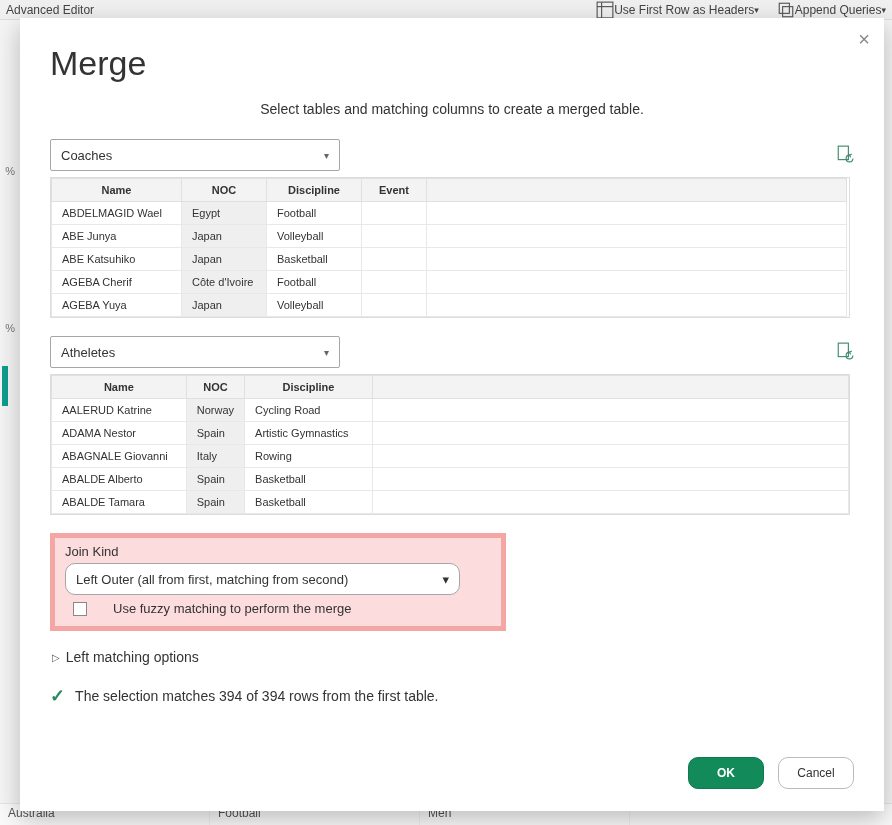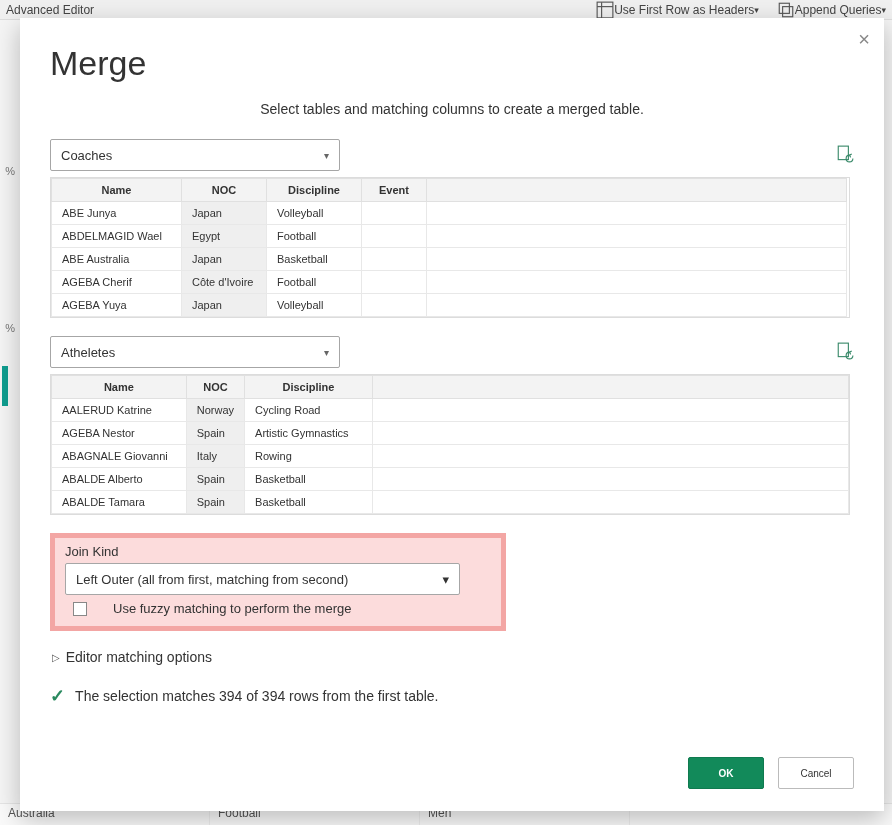--- a/index.html
+++ b/index.html
@@ -79,21 +79,21 @@
   table.preview td {
     border: 1px solid #e8e8e8;
     padding: 5px 10px;
     background: #fff;
   }
   table.preview td.shaded { background: #efefef; }
   table.preview .rest-col { width: 420px; }
   .join-label { font-size: 13px; margin-bottom: 4px; color: #333; }
   .join-dropdown {
     width: 395px; height: 32px;
-    border: 1px solid #a6a6a6; border-radius: 2px;
+    border: 1px solid #a6a6a6; border-radius: 10px;
     background: #fff;
     display: flex; align-items: center; justify-content: space-between;
     padding: 0 10px;
   }
   
   .highlight-wrap { border:5px solid #f3a6a4; background:rgba(247,156,154,0.35); padding:6px 10px 8px 10px; width:456px; }
   .fuzzy-line { display:flex; align-items:center; gap:26px; padding:6px 0 2px 8px; color:#333; }
 
   .expander {
     display: flex; align-items: center; gap: 6px;
@@ -107,24 +107,24 @@
     font-size: 14px; color: #333;
   }
   .check { color: #2a8a5f; font-size: 18px; font-weight: bold; }
 
   .footer-btns {
     position: absolute; right: 30px; bottom: 22px;
     display: flex; gap: 14px;
   }
   .btn {
     height: 32px; min-width: 76px;
-    border: 1px solid #bbb; border-radius: 2px;
+    border: 1px solid #bbb; border-radius: 10px;
     background: #fff; color: #333;
     display: flex; align-items: center; justify-content: center;
-    padding: 0 16px; font-size: 10px; cursor: pointer;
+    padding: 0 16px; font-size: 12px; cursor: pointer;
   }
   .btn.primary { background: #128a5a; border-color: #0f7a4f; color: #fff; font-weight: 600; }
 
   .svg-icon { width:18px; height:18px; }
   .checkbox-sq { width:14px; height:14px; border:1px solid #888; display:inline-block; background:#fff; }
 </style>
 </head>
 <body>
 
 <div class="bg-toolbar">
@@ -185,35 +185,35 @@
     <table class="preview">
       <tbody>
           <tr>
         <th style="width:130px">Name</th>
         <th style="width:85px">NOC</th>
         <th style="width:95px">Discipline</th>
         <th style="width:65px">Event</th>
         <th class="rest-col"></th>
       </tr>
       <tr>
+            <td>ABDELMAGID Wael</td>
+            <td class="shaded">Egypt</td>
+            <td>Football</td>
+            <td></td>
+            <td></td>
+          </tr>
+      <tr>
             <td>ABE Junya</td>
             <td class="shaded">Japan</td>
             <td>Volleyball</td>
             <td></td>
             <td></td>
           </tr>
       <tr>
-            <td>ABDELMAGID Wael</td>
-            <td class="shaded">Egypt</td>
-            <td>Football</td>
-            <td></td>
-            <td></td>
-          </tr>
-      <tr>
-            <td>ABE Australia</td>
+            <td>ABE Katsuhiko</td>
             <td class="shaded">Japan</td>
             <td>Basketball</td>
             <td></td>
             <td></td>
           </tr>
       <tr>
             <td>AGEBA Cherif</td>
             <td class="shaded">Côte d'Ivoire</td>
             <td>Football</td>
             <td></td>
@@ -253,21 +253,21 @@
         <th style="width:128px">Discipline</th>
         <th style="width:478px"></th>
       </tr>
       <tr>
             <td>AALERUD Katrine</td>
             <td class="shaded">Norway</td>
             <td>Cycling Road</td>
             <td></td>
           </tr>
       <tr>
-            <td>AGEBA Nestor</td>
+            <td>ADAMA Nestor</td>
             <td class="shaded">Spain</td>
             <td>Artistic Gymnastics</td>
             <td></td>
           </tr>
       <tr>
             <td>ABAGNALE Giovanni</td>
             <td class="shaded">Italy</td>
             <td>Rowing</td>
             <td></td>
           </tr>
@@ -294,21 +294,21 @@
       <span class="chev">▾</span>
     </div>
     <div class="fuzzy-line">
       <span class="checkbox-sq"></span>
       <span>Use fuzzy matching to perform the merge</span>
     </div>
   </div>
 
   <div class="expander">
     <span class="tri">▷</span>
-    <span>Editor matching options</span>
+    <span>Left matching options</span>
   </div>
 
   <div class="status-row">
     <span class="check">✓</span>
     <span>The selection matches 394 of 394 rows from the first table.</span>
   </div>
 
   <div class="footer-btns">
     <div class="btn primary">OK</div>
     <div class="btn">Cancel</div>

